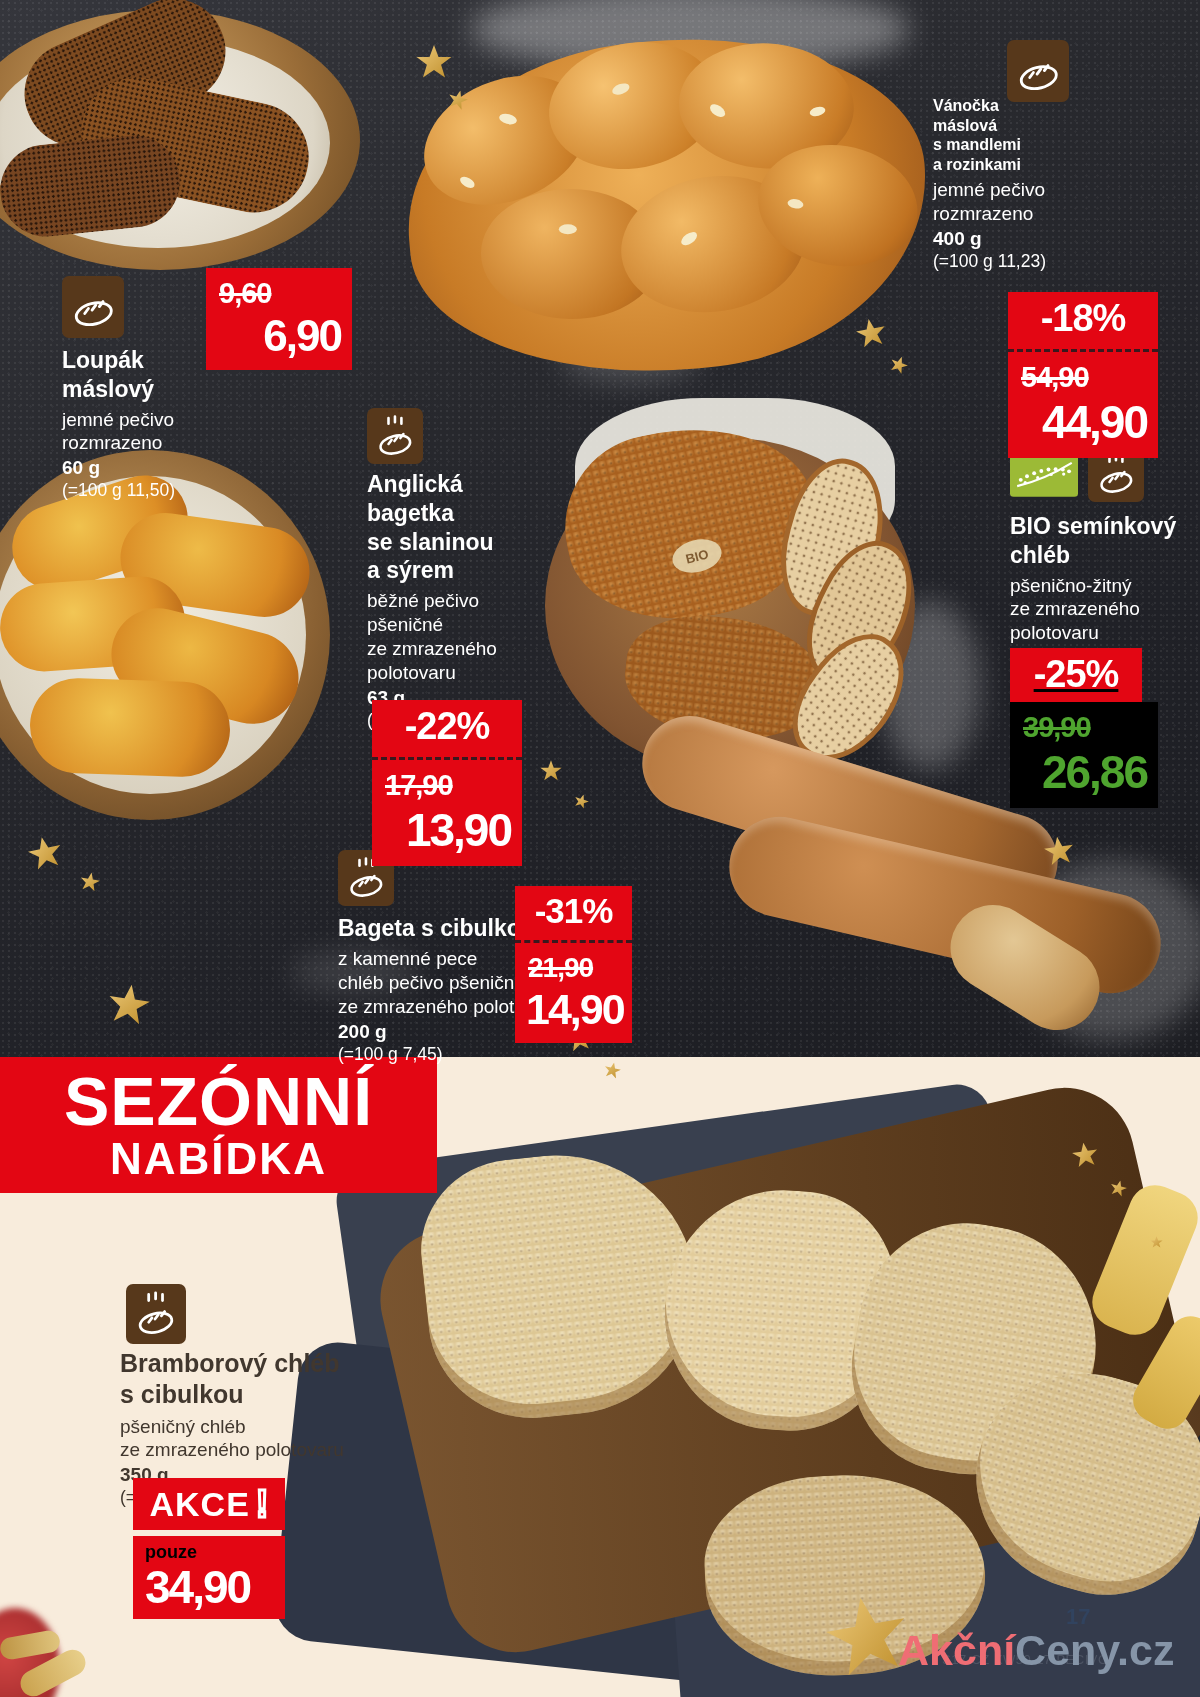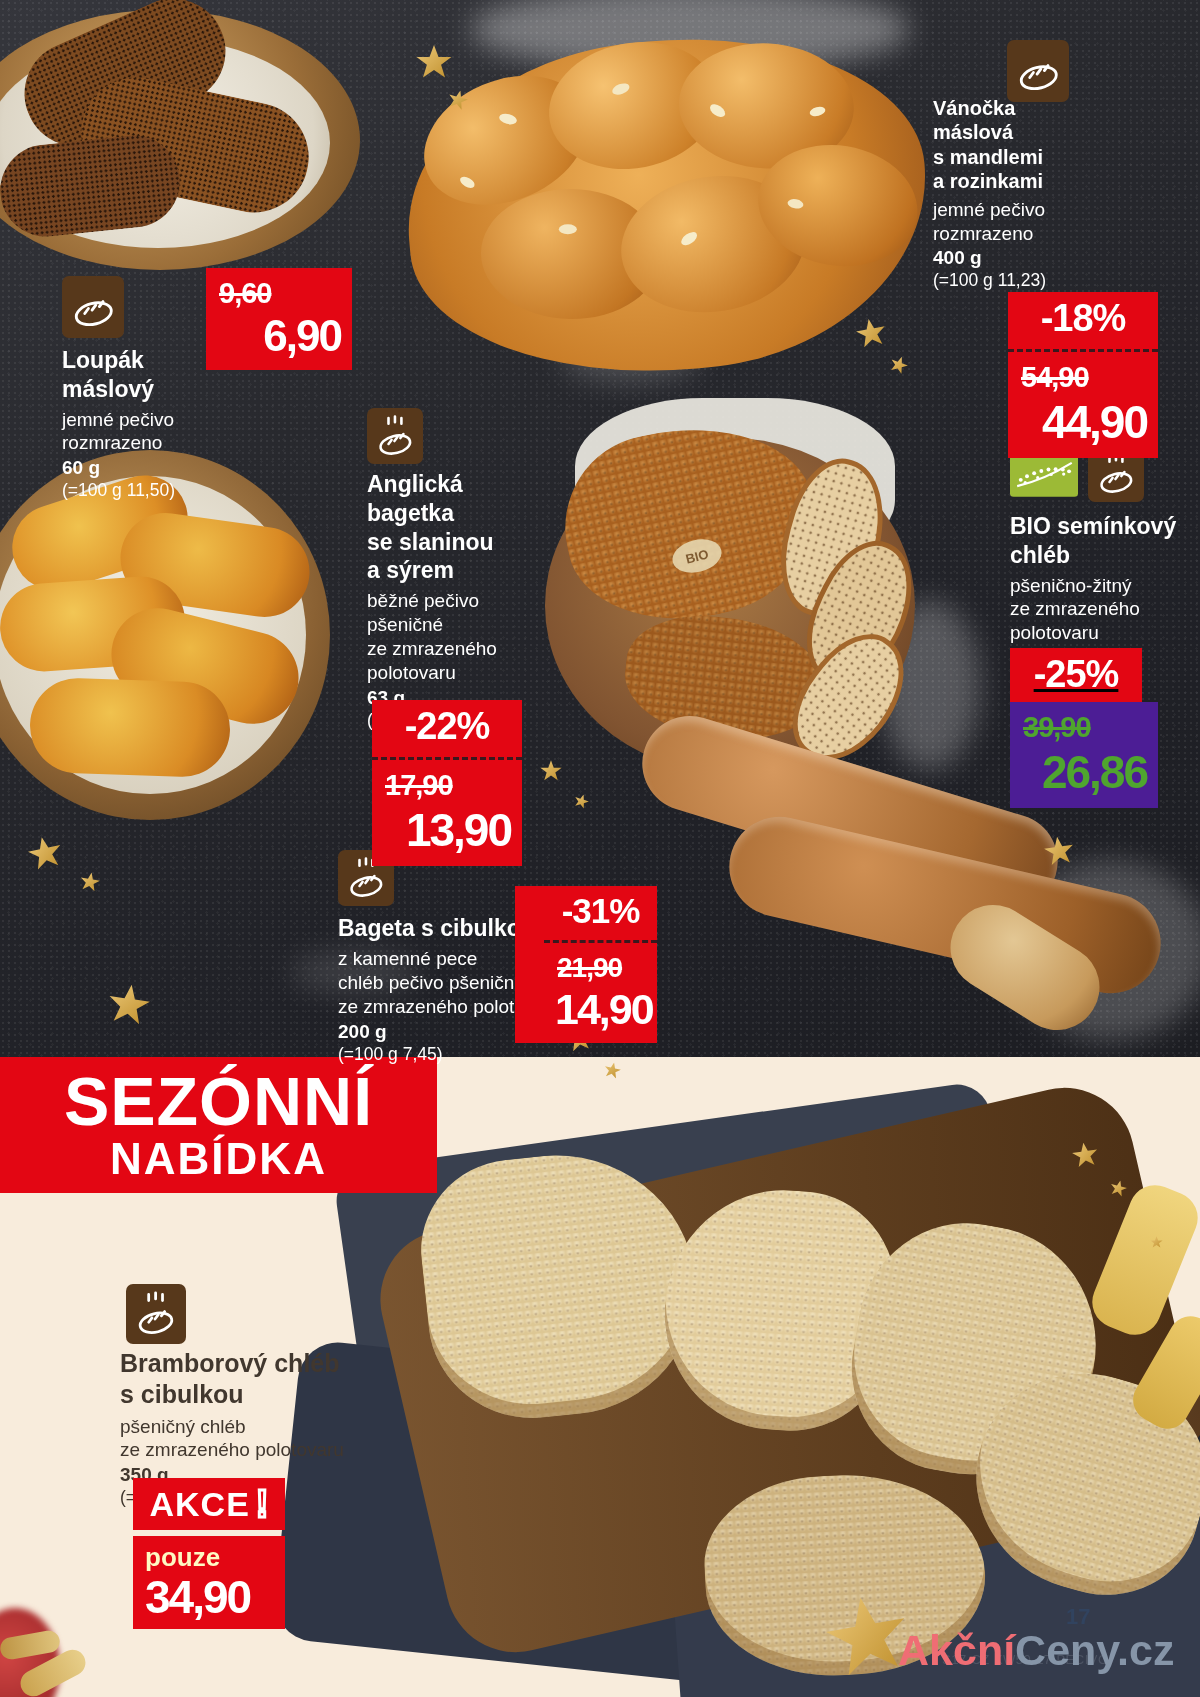--- a/index.html
+++ b/index.html
@@ -44,36 +44,36 @@
   .icon-tile{position:absolute;background:var(--brown);border-radius:7px;display:flex;align-items:center;justify-content:center;z-index:5;}
   .icon-tile svg{width:82%;height:82%;}
 
   
   .badge{position:absolute;background:var(--red);z-index:6;}
   .pb-pct{display:block;text-align:center;color:#fff;font-weight:700;font-size:38px;letter-spacing:-1px;
     padding:5px 6px 9px;border-bottom:3px dashed rgba(28,28,33,.85);}
   .pb-old{display:block;color:#fff;font-weight:700;font-size:29px;padding:9px 12px 0 13px;letter-spacing:-1px;}
   .pb-old span{text-decoration:line-through;text-decoration-thickness:3px;}
   .pb-new{display:block;color:#fff;font-weight:700;font-size:46px;text-align:right;padding:1px 11px 9px;letter-spacing:-2px;}
-  .badge-white{position:absolute;background:#4c1d95;z-index:6;}
+  .badge-white{position:absolute;background:#000000;z-index:6;}
   .badge-white .pb-old{color:var(--green);}
   .badge-white .pb-new{color:var(--green);}
 
   
   .seasonal{position:absolute;left:0;top:1057px;width:437px;height:136px;background:var(--red);
     display:flex;flex-direction:column;align-items:center;justify-content:center;z-index:4;}
   .seasonal .l1{color:#fff;font-weight:700;font-size:68px;letter-spacing:1px;line-height:1;}
   .seasonal .l2{color:#fff;font-weight:700;font-size:44px;letter-spacing:2px;line-height:1.1;}
 
   
   .akce{position:absolute;background:var(--red);display:flex;align-items:center;justify-content:center;gap:6px;z-index:6;}
   .akce .t{color:#fff;font-weight:700;font-size:34px;letter-spacing:1px;}
   .akce .ex{color:var(--red);-webkit-text-stroke:3px #fff;font-weight:700;font-size:38px;}
   .pouze{position:absolute;background:var(--red);padding:6px 12px 8px;z-index:6;}
-  .pouze .t{display:block;color:#fef9c3;font-weight:700;font-size:26px;}
+  .pouze .t{display:block;color:#000000;font-weight:700;font-size:18px;}
   .pouze .p{display:block;color:#fff;font-weight:700;font-size:46px;letter-spacing:-2px;line-height:1.05;}
 
   
   .star{position:absolute;z-index:3;}
 
   
   .pageno{position:absolute;left:1066px;top:1604px;color:#31435f;font-size:22px;font-weight:700;z-index:8;}
   .wm{position:absolute;left:898px;top:1626px;font-size:43px;font-weight:700;z-index:7;white-space:nowrap;}
   .wm .r{color:#ef6d74;}
   .wm .g{color:#8695a8;}
@@ -262,21 +262,21 @@
     <span class="pb-old"><span>9,60</span></span>
     <span class="pb-new" style="font-size:44px;">6,90</span>
   </div>
 
   <div class="icon-tile" style="left:1007px;top:40px;width:62px;height:62px;">
       <svg>
         <use href="#loaf"></use>
       </svg>
     </div>
   <div class="ptext" style="left:933px;top:96px;width:215px;">
-    <div class="ptitle" style="font-size:20px;line-height:1.22;">Vánočka
+    <div class="ptitle" style="font-size:16px;line-height:1.22;">Vánočka
 máslová
 s mandlemi
 a rozinkami</div>
     <div class="pdesc">jemné pečivo
 rozmrazeno</div>
     <div class="pweight">400 g</div>
     <div class="punit">(=100 g 11,23)</div>
   </div>
   <div class="badge" style="left:1008px;top:292px;width:150px;">
     <span class="pb-pct">-18%</span>
@@ -353,21 +353,21 @@
       </svg>
     </div>
   <div class="ptext" style="left:338px;top:914px;width:260px;">
     <div class="ptitle">Bageta s cibulkou</div>
     <div class="pdesc">z kamenné pece
 chléb pečivo pšeničné
 ze zmrazeného polotovaru</div>
     <div class="pweight">200 g</div>
     <div class="punit">(=100 g 7,45)</div>
   </div>
-  <div class="badge" style="left:515px;top:886px;width:142px;padding-left:29px;">
+  <div class="badge" style="left:515px;top:886px;width:117px;">
     <span class="pb-pct" style="font-size:35px;">-31%</span>
     <span class="pb-old" style="font-size:28px;"><span>21,90</span></span>
     <span class="pb-new" style="font-size:43px;">14,90</span>
   </div>
 
   <div class="seasonal">
     <span class="l1">SEZÓNNÍ</span>
     <span class="l2">NABÍDKA</span>
   </div>
 

